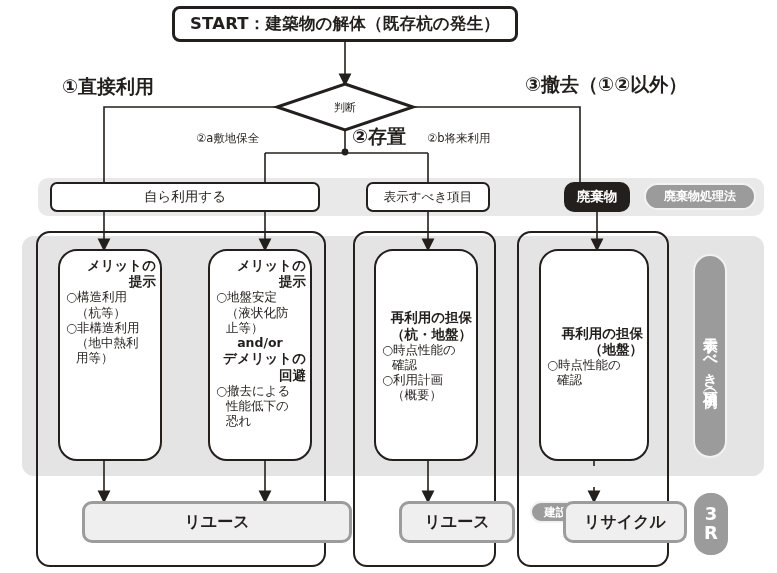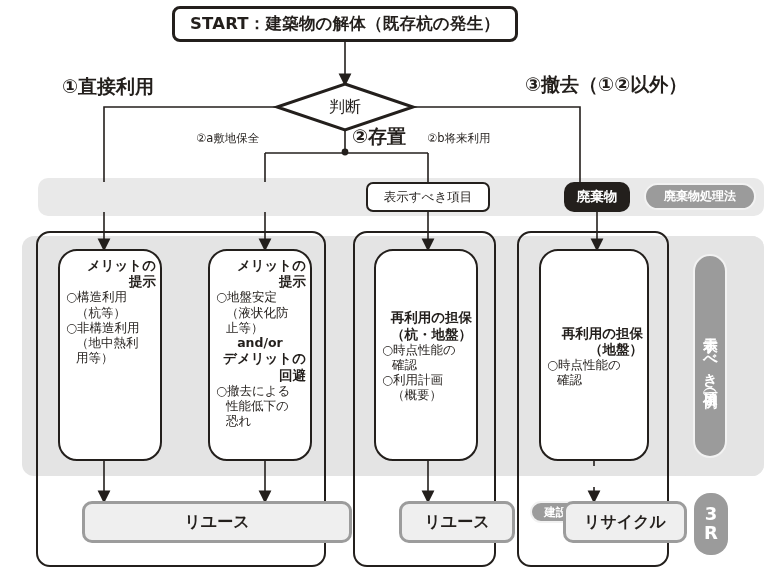--- a/index.html
+++ b/index.html
@@ -21,21 +21,21 @@
     left: 172px; top: 6px; width: 346px; height: 36px;
     border: 3px solid #231f1c; border-radius: 8px; background:#fff;
     display:flex; align-items:center; justify-content:center;
     font-weight: bold; font-size: 16.5px; letter-spacing: .2px;
   }
 
   
   #decision-wrap { left: 277px; top: 84px; width: 136px; height: 46px; }
   #decision-label {
     position:absolute; inset:0; display:flex; align-items:center; justify-content:center;
-    font-size: 16px; font-weight: 500; color:#231f1c;
+    font-size: 11px; font-weight: 500; color:#231f1c;
   }
 
   
   .branch-title { font-size: 19px; font-weight: bold; color:#231f1c; white-space:nowrap; }
   #label-direct  { left: 62px;  top: 74px; }
   #label-removal { left: 525px; top: 72px; }
   #label-store   { left: 352px; top: 124px; font-size:19px; font-weight:bold; }
 
   .branch-sub { font-size: 11.5px; color:#231f1c; white-space:nowrap; }
   #label-2a { left: 196px; top: 131px; }
@@ -192,20 +192,23 @@
   <div class="abs" id="decision-wrap">
     <div id="decision-label">判断</div>
   </div>
 
   <div class="abs branch-title" id="label-direct">①直接利用</div>
   <div class="abs branch-title" id="label-removal">③撤去（①②以外）</div>
   <div class="abs" id="label-store">②存置</div>
   <div class="abs branch-sub" id="label-2a">②a敷地保全</div>
   <div class="abs branch-sub" id="label-2b">②b将来利用</div>
 
+  <div class="abs cat-box" id="cat-own">
+    <span>自ら利用する</span>
+  </div>
   <div class="abs cat-box" id="cat-sell">
     <span>表示すべき項目</span>
   </div>
   <div class="abs cat-box" id="cat-waste">
     <span>廃棄物</span>
   </div>
   <div class="abs" id="pill-waste-law">
     <span>廃棄物処理法</span>
   </div>
 

